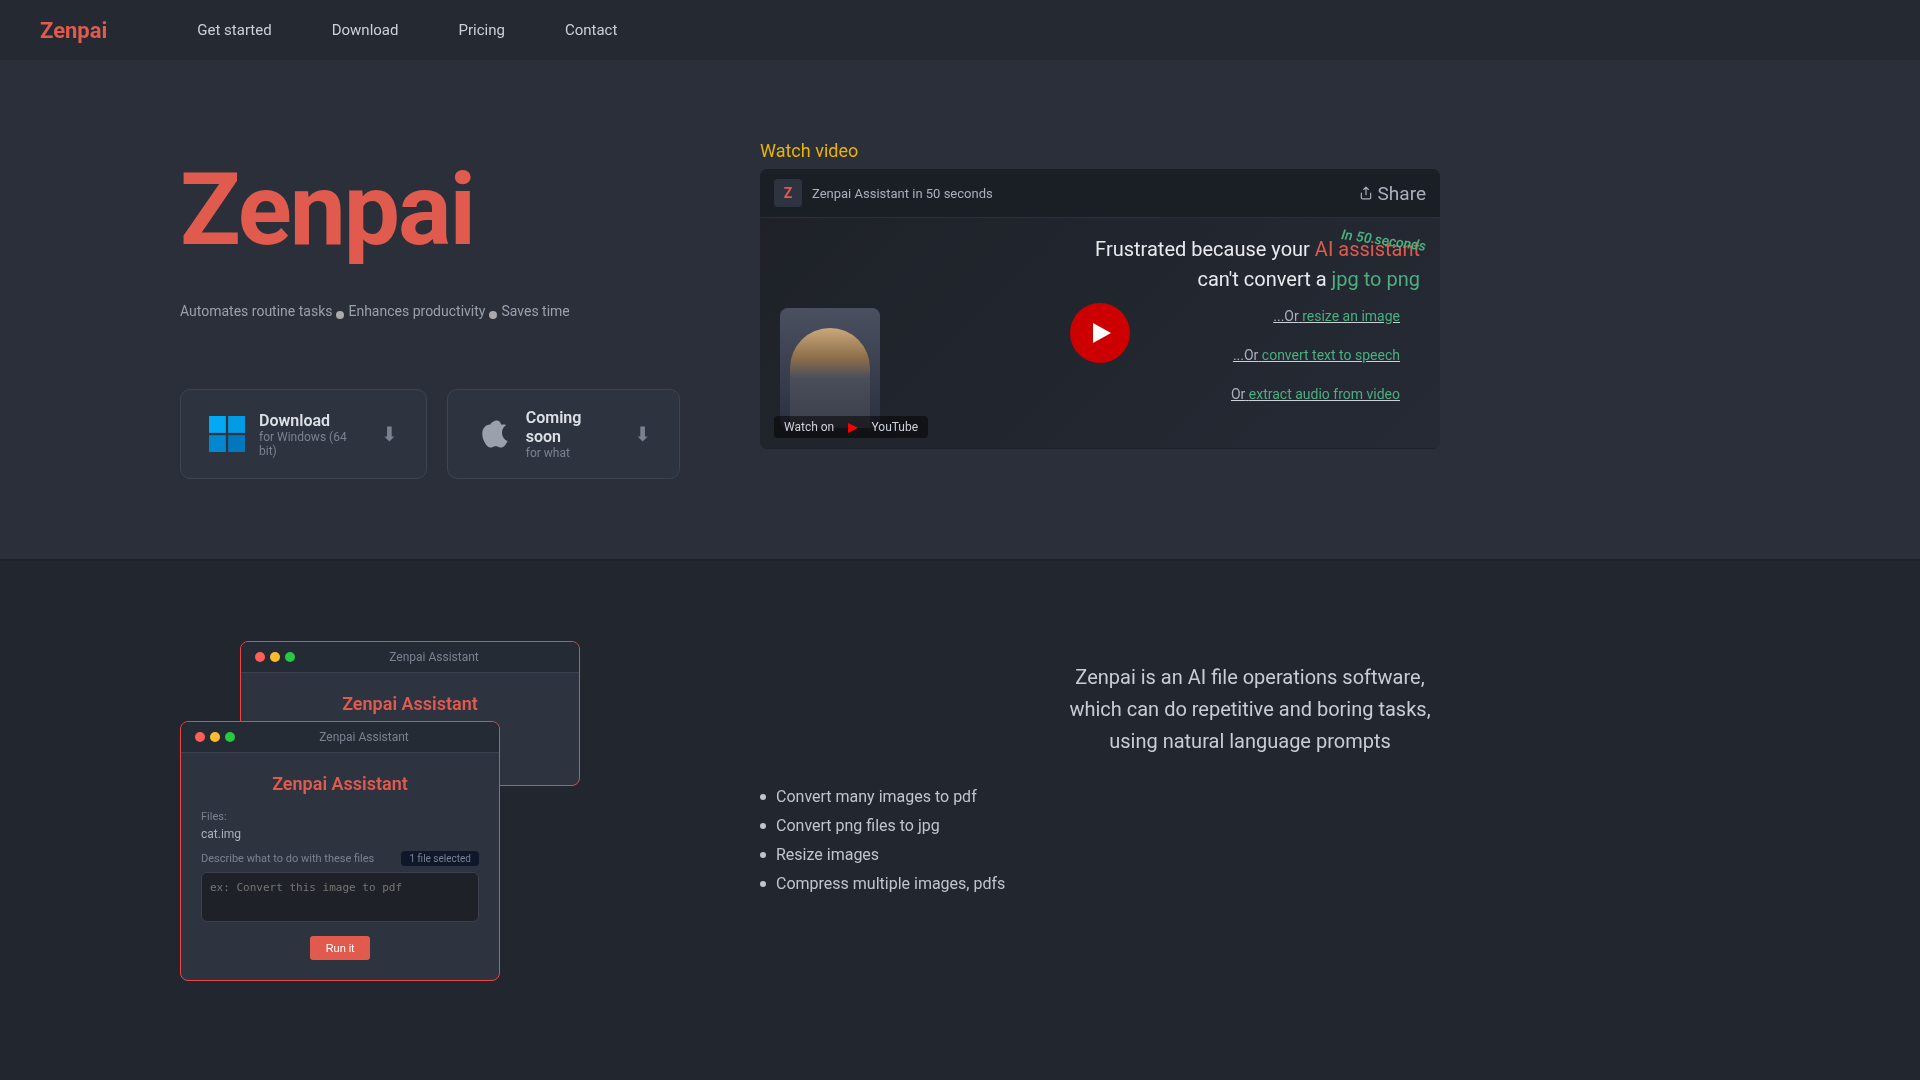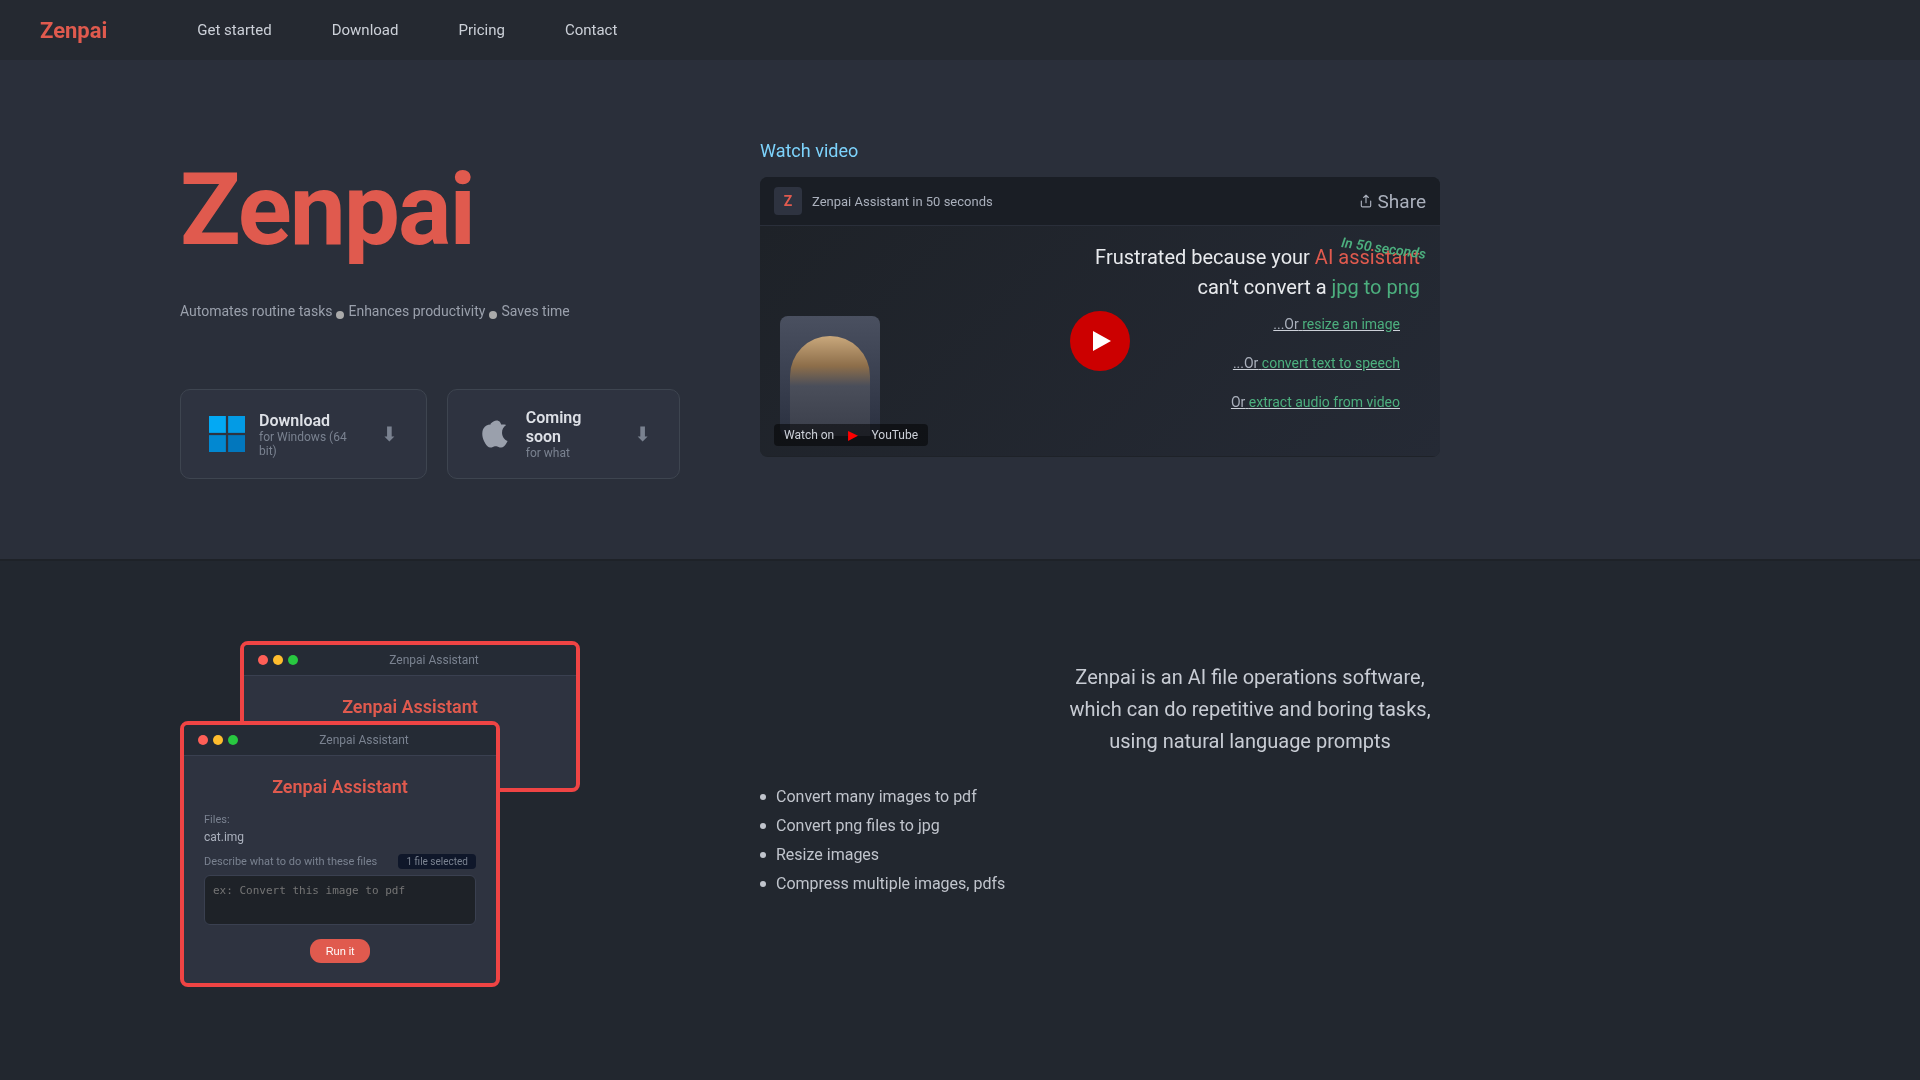--- a/index.html
+++ b/index.html
@@ -128,22 +128,22 @@
 
     
     .hero-right {
       flex: 1;
       display: flex;
       flex-direction: column;
       align-items: flex-start;
     }
     .watch-label {
       font-size: 18px;
-      color: #7dd3fc;
-      margin-bottom: 16px;
+      color: #eab308;
+      margin-bottom: 8px;
     }
     .video-container {
       width: 680px;
       height: 280px;
       border-radius: 8px;
       overflow: hidden;
       background: #1e2228;
       position: relative;
     }
     .video-top-bar {
@@ -305,21 +305,21 @@
       align-items: flex-start;
     }
     .app-screenshots {
       flex: 0 0 500px;
       position: relative;
       height: 380px;
     }
     .app-window {
       background: #2e3340;
       border-radius: 8px;
-      border: 4px solid #ef4444;
+      border: 1px solid #ef4444;
       overflow: hidden;
       position: absolute;
     }
     .app-window-back {
       width: 340px;
       top: 0;
       left: 60px;
     }
     .app-window-front {
       width: 320px;
@@ -414,21 +414,21 @@
       font-size: 11px;
       color: #6a7080;
       resize: none;
       margin-bottom: 10px;
     }
     .app-run-btn {
       background: #e05a4e;
       color: white;
       border: none;
       padding: 6px 16px;
-      border-radius: 11px;
+      border-radius: 3px;
       font-size: 11px;
       cursor: pointer;
       display: block;
       margin: 0 auto;
     }
 
     
     .features-right {
       flex: 1;
       padding-top: 20px;

